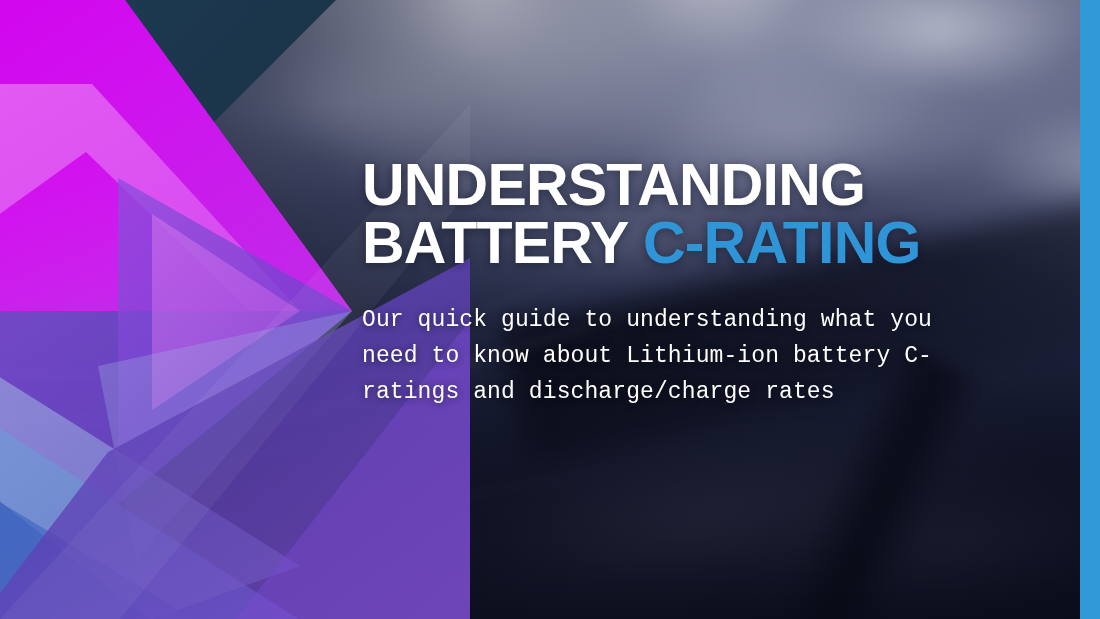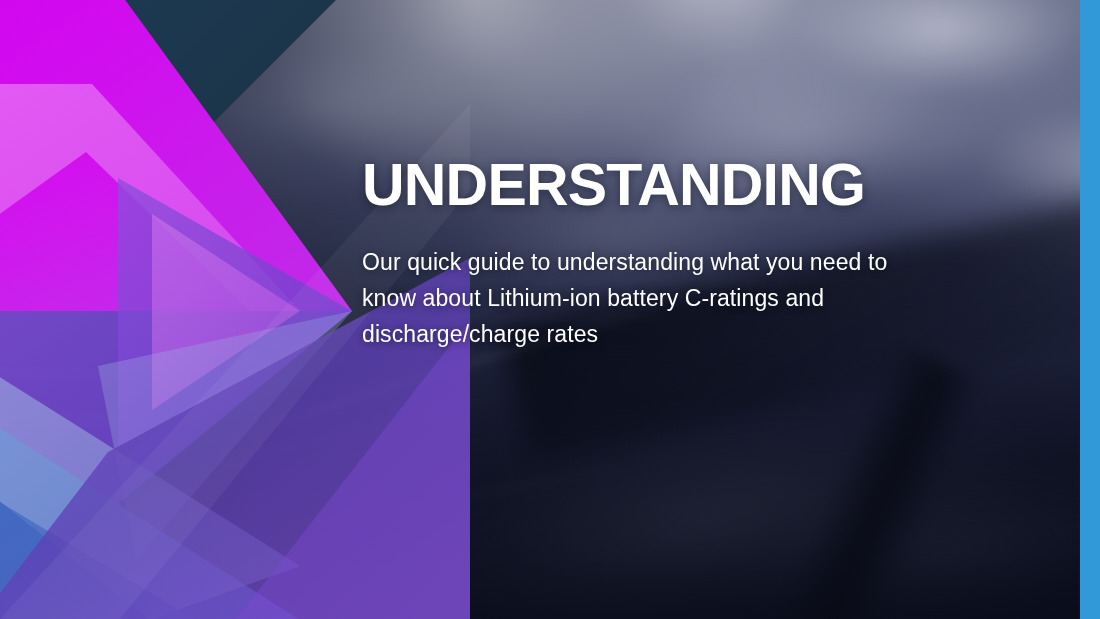--- a/index.html
+++ b/index.html
@@ -145,21 +145,21 @@
     letter-spacing: -0.8px;
     color: #ffffff;
     text-transform: uppercase;
     text-shadow: 0 2px 10px rgba(8,11,24,0.45);
   }
   .headline .hl-accent { color: #2f95d6; }
   .headline .hl-line { display: block; white-space: nowrap; }
 
   .subhead {
     margin: 30px 0 0 0;
-    font-family: Liberation Sans, sans-serif;
+    font-family: Liberation Mono, monospace;
     font-weight: 400;
     font-size: 23px;
     line-height: 36px;
     color: #ffffff;
     max-width: 575px;
     letter-spacing: 0.1px;
     text-shadow: 0 1px 7px rgba(8,11,24,0.55);
   }
 </style>
 </head>
@@ -266,20 +266,23 @@
       </g>
     </svg>
   </div>
 
   <div class="content">
 
     <h1 class="headline" style="color: rgb(255, 255, 255);">
       <span class="hl-line">
         <span>UNDERSTANDING</span>
       </span>
+      <span class="hl-line">
+        <span>BATTERY </span><span class="hl-accent" style="color: rgb(47, 149, 214);">C-RATING</span>
+      </span>
     </h1>
 
     <p class="subhead" style="color: rgb(255, 255, 255);">Our quick guide to understanding what you need to know about Lithium-ion battery C-ratings and discharge/charge rates</p>
 
   </div>
 
   <div class="accent-bar" style="background: rgb(49, 153, 216);"></div>
 
 </div>
 

